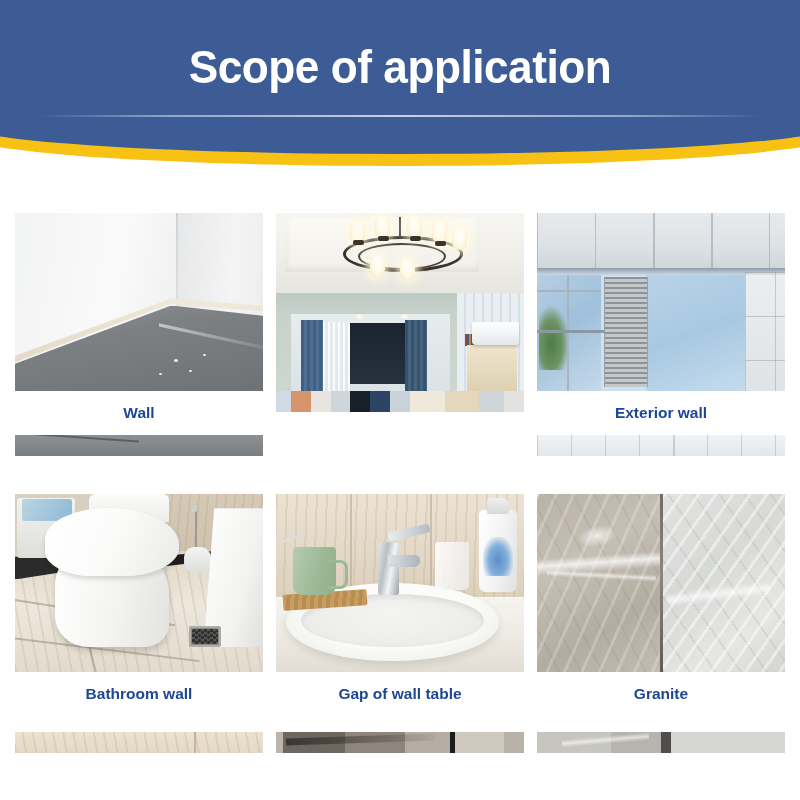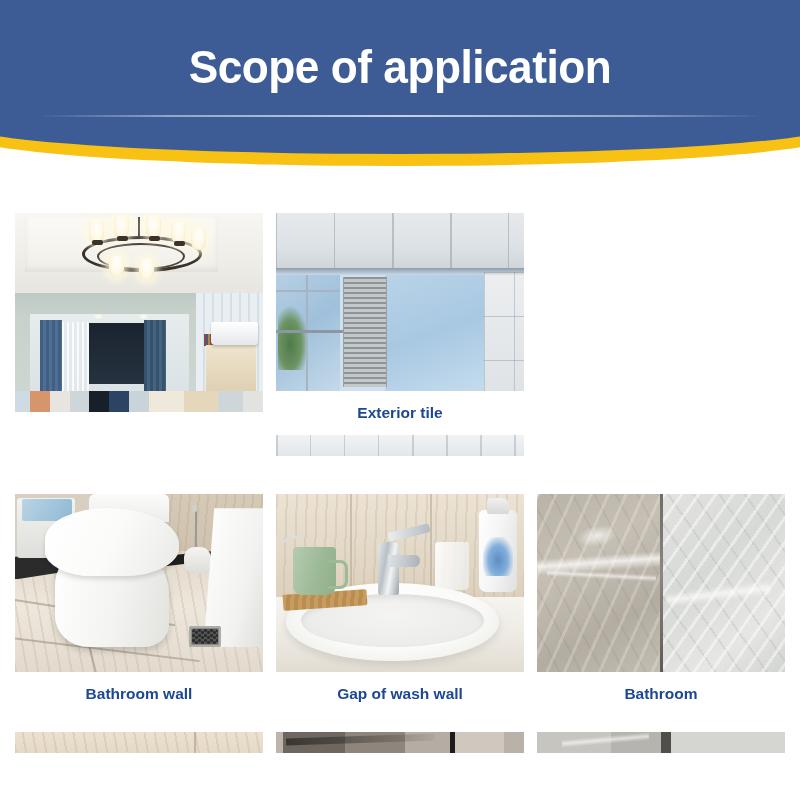--- a/index.html
+++ b/index.html
@@ -565,20 +565,41 @@
   <div id="banner-yellow"></div>
   <div id="banner-blue-top"></div>
   <div id="banner-title">Scope of application</div>
   <div id="banner-rule"></div>
 </div>
 
 <div id="grid">
 
   <div class="row">
 
+    <div class="cell">
+      <div class="photo">
+        <div class="scene wall-bg">
+          <div class="wall-right"></div>
+          <div class="wall-corner"></div>
+          <div class="wall-floor"></div>
+          <div class="wall-skirt"></div>
+          <div class="wall-skirt2"></div>
+          <div class="wall-floor-line"></div>
+          <div class="wall-spark" style="left:64%;top:82%;width:4px;height:3px;"></div>
+          <div class="wall-spark" style="left:70%;top:88%;width:3px;height:2px;"></div>
+          <div class="wall-spark" style="left:58%;top:90%;width:3px;height:2px;"></div>
+          <div class="wall-spark" style="left:76%;top:79%;width:3px;height:2px;"></div>
+        </div>
+      </div>
+      <div class="caption">Wall</div>
+      <div class="strip">
+        <div class="s-grey"></div>
+          <div class="s-grey-line"></div>
+      </div>
+    </div>
 
     <div class="cell">
       <div class="photo">
         <div class="scene ceil-bg">
           <div class="ceil-wallL"></div>
           <div class="ceil-wallR"></div>
           <div class="ceil-top"></div>
           <div class="ceil-inset"></div>
           <div class="ceil-inner"></div>
           <div class="ceil-window"></div>
@@ -619,21 +640,21 @@
           <div class="ext-plant"></div>
           <div class="ext-mullion" style="left:12%;width:2px;top:35%;bottom:0;"></div>
           <div class="ext-mullion" style="left:0;right:74%;top:43%;height:2px;"></div>
           <div class="ext-rail"></div>
           <div class="ext-louver"></div>
           <div class="ext-stoneR"></div>
           <div class="ext-panels"></div>
           <div class="ext-shadow"></div>
         </div>
       </div>
-      <div class="caption">Exterior tile</div>
+      <div class="caption">Exterior wall</div>
       <div class="strip">
         <div class="s-tilewhite"></div>
       </div>
     </div>
   </div>
 
   <div class="rowgap"></div>
 
   <div class="row">
 
@@ -684,41 +705,41 @@
           <div class="gw-cup-handle"></div>
           <div class="gw-jar"></div>
           <div class="gw-bottle"></div>
           <div class="gw-bottle-pump"></div>
           <div class="gw-bottle-label"></div>
           <div class="gw-tap-body"></div>
           <div class="gw-tap-spout"></div>
           <div class="gw-tap-handle"></div>
         </div>
       </div>
-      <div class="caption">Gap of wash wall</div>
+      <div class="caption">Gap of wall table</div>
       <div class="strip-gap"></div>
       <div class="strip">
         <div class="s-dark"></div>
           <div class="s-dark-band"></div>
       </div>
     </div>
 
     <div class="cell">
       <div class="photo">
         <div class="scene">
           <div class="gr-left"></div>
           <div class="gr-blob"></div>
           <div class="gr-vein1"></div>
           <div class="gr-vein2"></div>
           <div class="gr-seam"></div>
           <div class="gr-right"></div>
           <div class="gr-rvein"></div>
         </div>
       </div>
-      <div class="caption">Bathroom</div>
+      <div class="caption">Granite</div>
       <div class="strip-gap"></div>
       <div class="strip">
         <div class="s-marble"></div>
           <div class="s-marble-v"></div>
       </div>
     </div>
   </div>
 
 </div>
 

